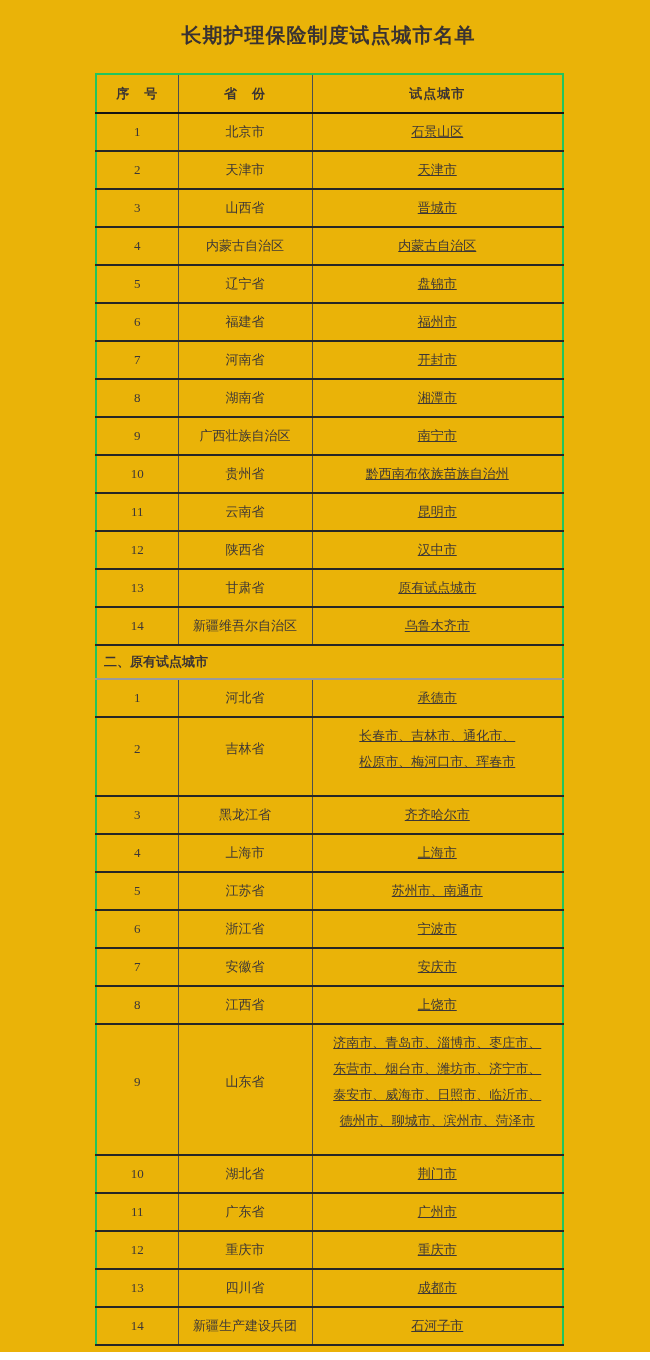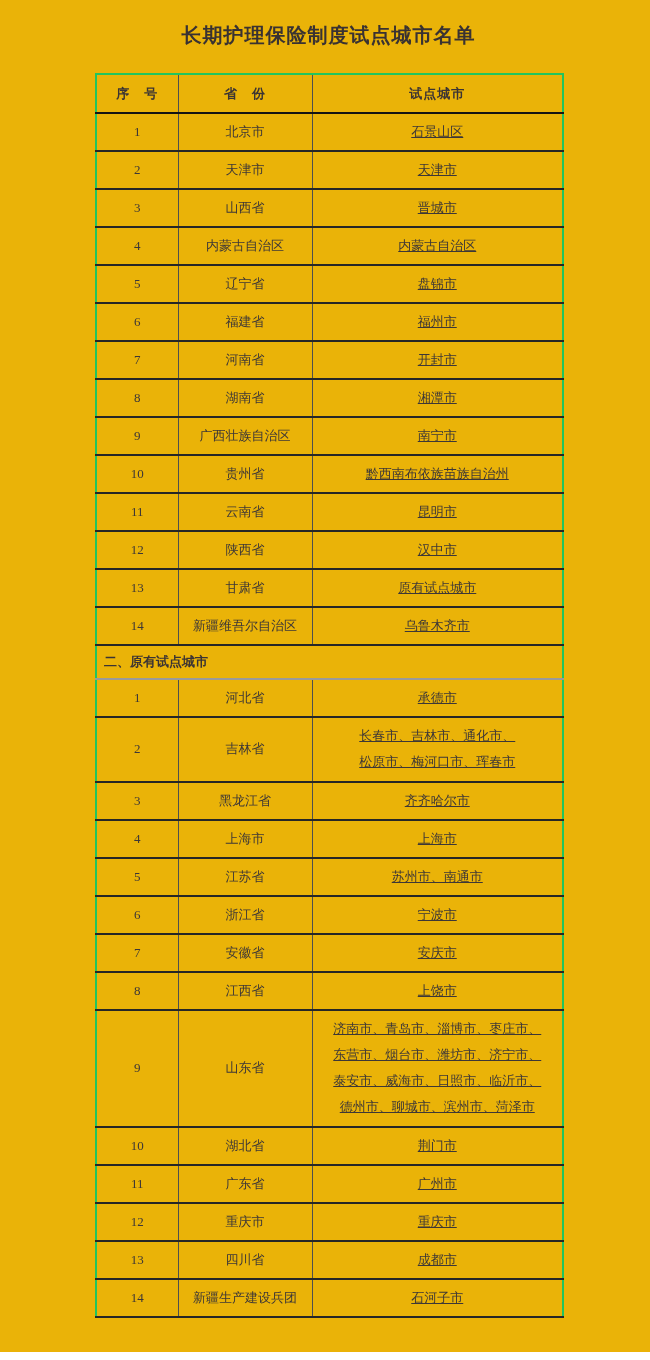--- a/index.html
+++ b/index.html
@@ -58,21 +58,21 @@
   td.section-cell {
     height: 32px;
     text-align: left;
     padding-left: 7px;
     font-weight: bold;
     color: #3b3434;
     border-left: none;
     border-bottom: 2px solid #9a9a9a;
   }
   tr.data-row td { height: 36px; }
-  tr.data-row.multi td { height: auto; padding-top: 5px; padding-bottom: 6px; }
+  tr.data-row.multi td { height: auto; padding-top: 5px; padding-bottom: 20px; }
   td.row-index-cell {
     font-family: "Liberation Serif", "DejaVu Serif", serif;
     font-size: 13px;
   }
   .city-line {
     line-height: 26px;
     white-space: nowrap;
     text-decoration: underline;
   }
 </style>

